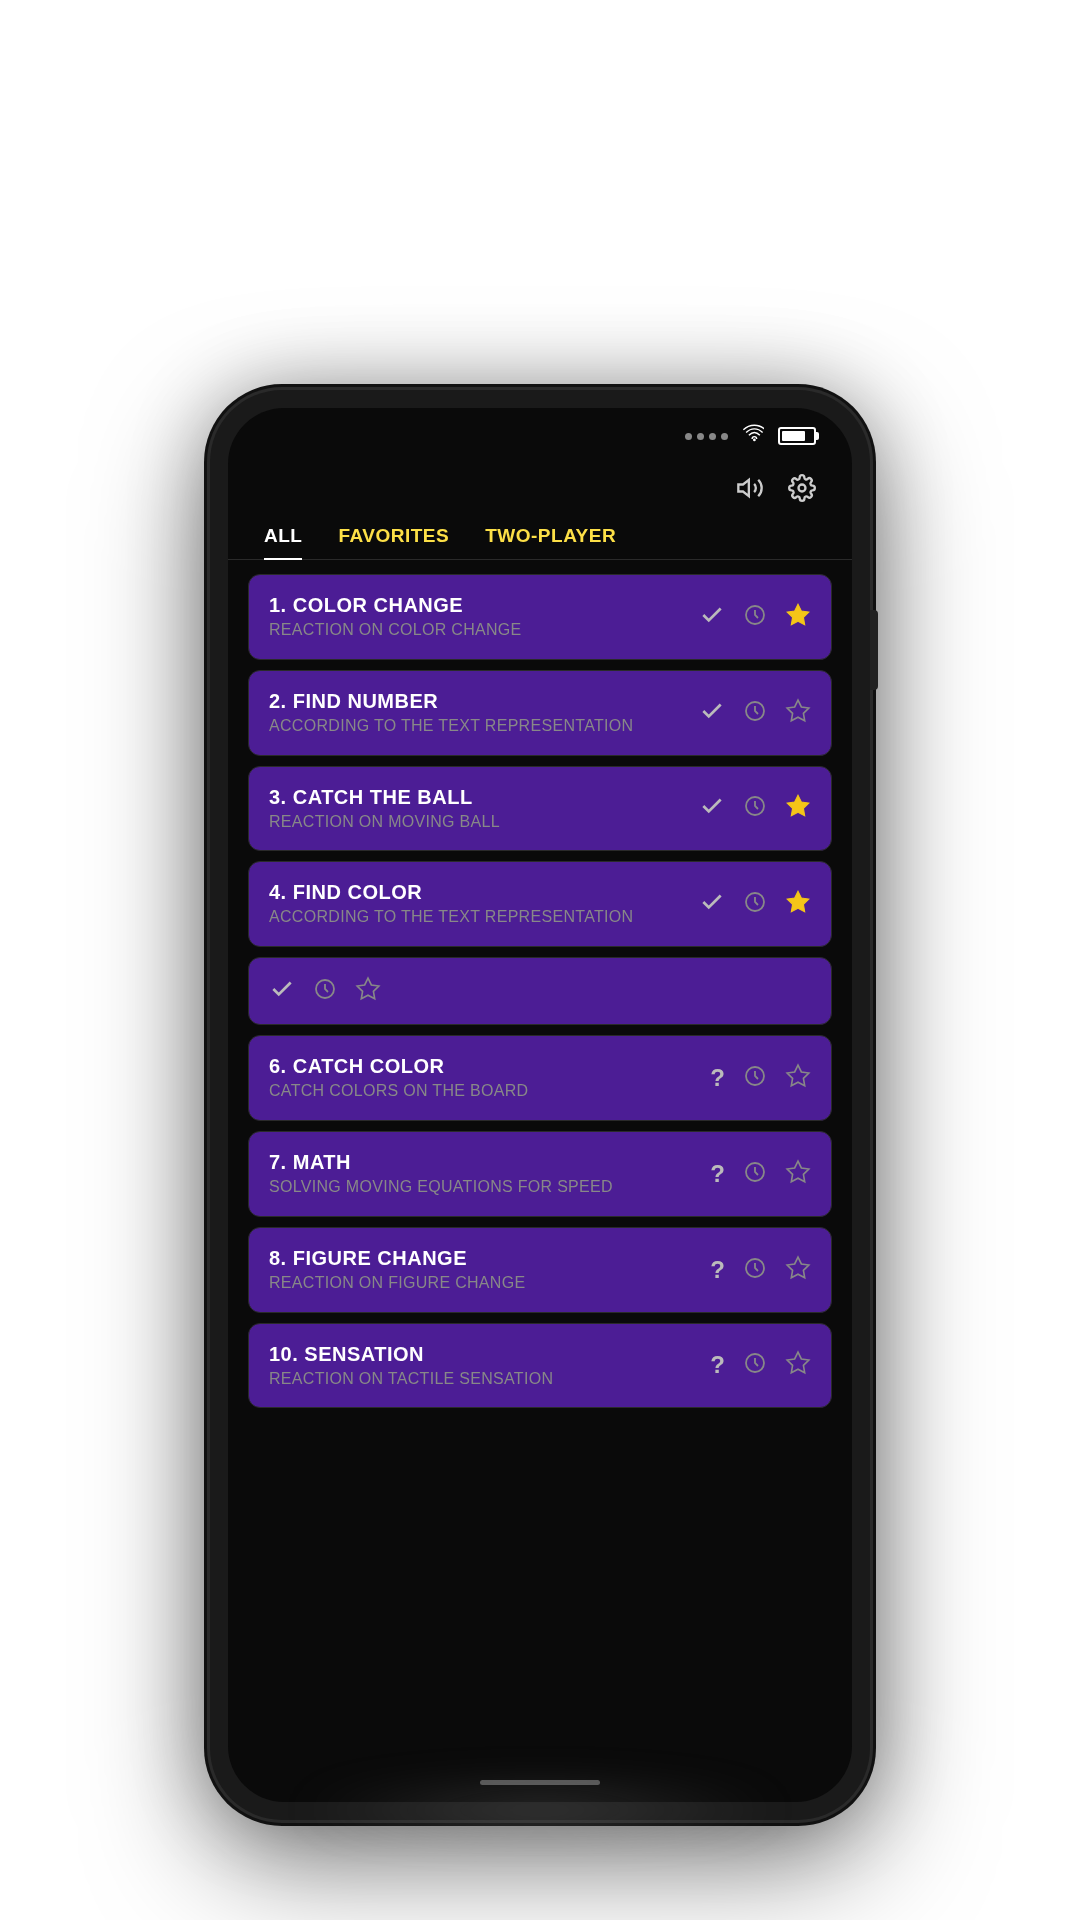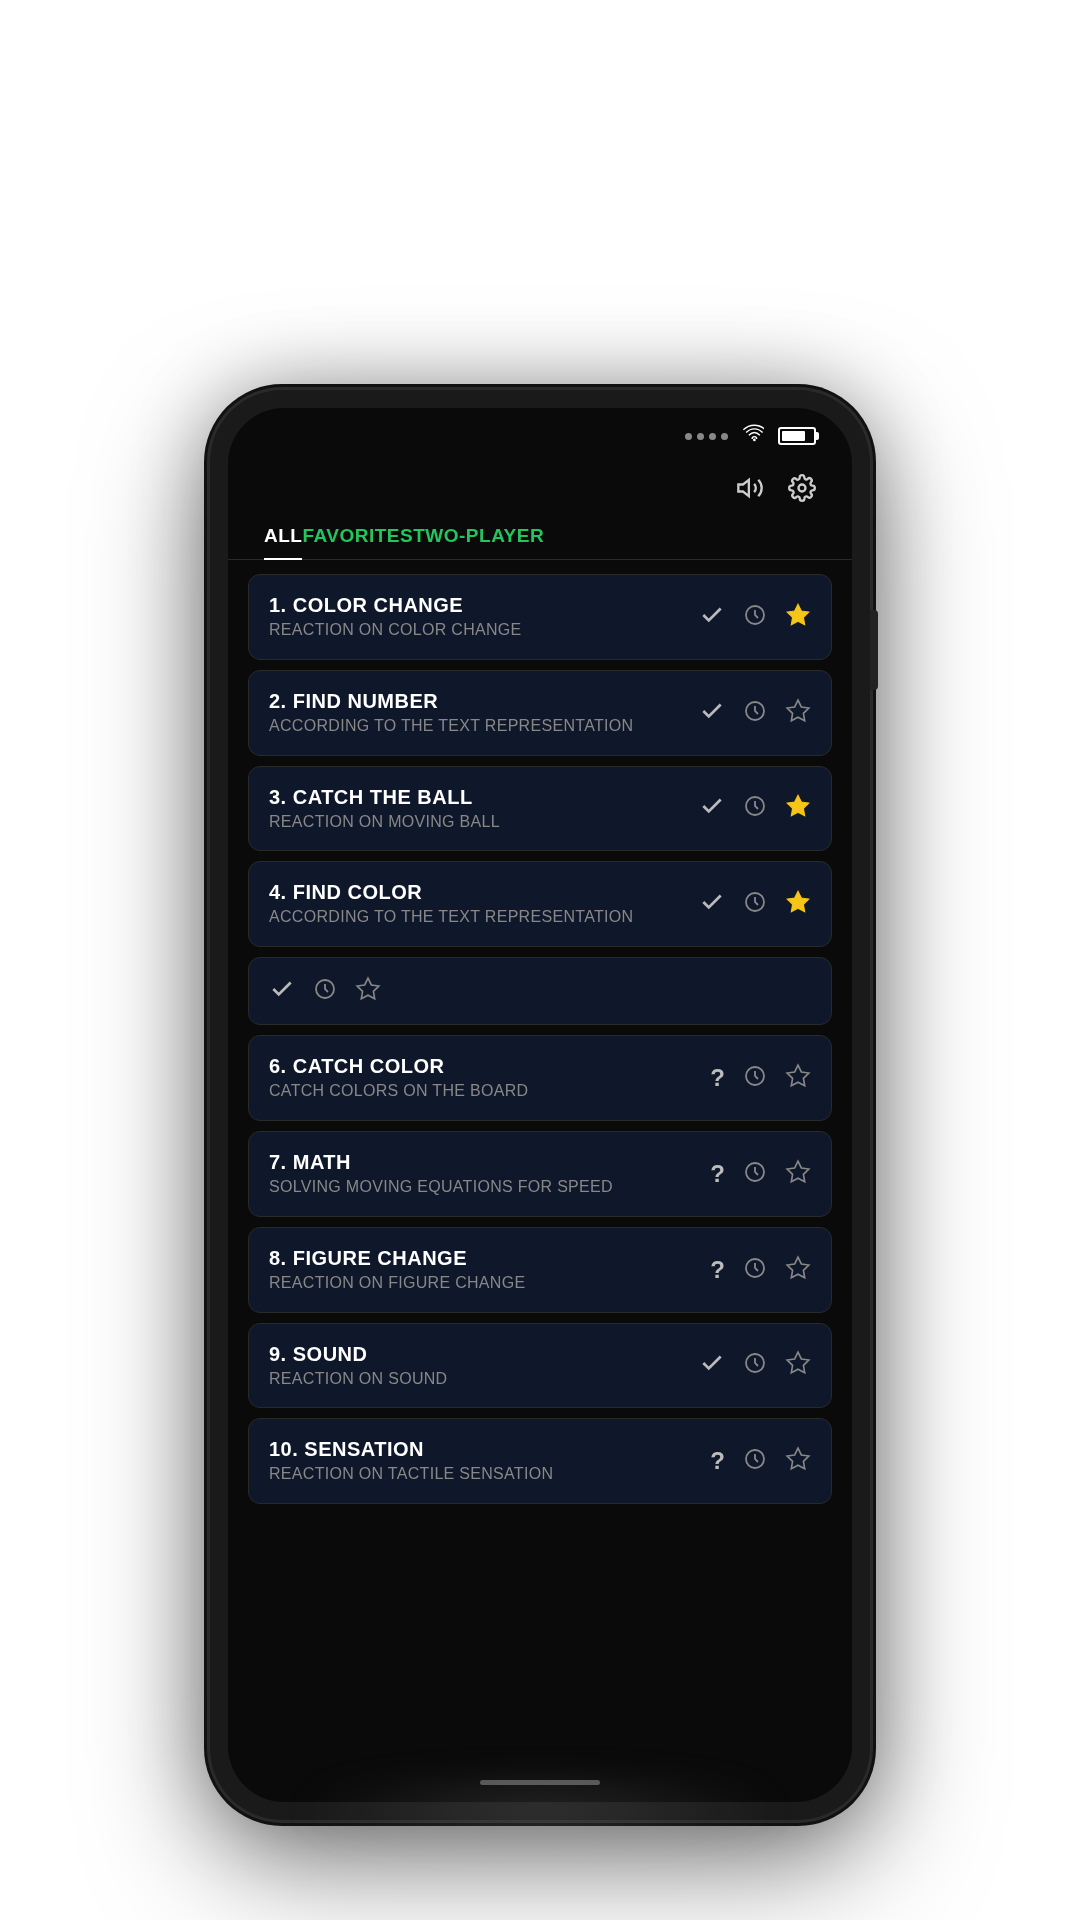--- a/index.html
+++ b/index.html
@@ -154,29 +154,30 @@
 
     .header-icon {
       color: #ccc;
       font-size: 26px;
     }
 
     
     .tabs-bar {
       display: flex;
       padding: 6px 36px 0 36px;
+      gap: 36px;
       flex-shrink: 0;
       border-bottom: 1px solid #2a2a2a;
       margin-bottom: 6px;
     }
 
     .tab {
       font-size: 19px;
       font-weight: 700;
-      color: #22c55e;
+      color: #fde047;
       padding-bottom: 12px;
       letter-spacing: 0.5px;
       cursor: pointer;
       position: relative;
     }
 
     .tab.active {
       color: #ffffff;
     }
 
@@ -196,21 +197,21 @@
       overflow-y: auto;
       padding: 8px 20px;
       scrollbar-width: none;
     }
 
     .exercise-list::-webkit-scrollbar {
       display: none;
     }
 
     .exercise-item {
-      background: #0f172a;
+      background: #4c1d95;
       border: 1px solid #2a2a2a;
       border-radius: 12px;
       margin-bottom: 10px;
       padding: 18px 20px;
       display: flex;
       align-items: center;
       justify-content: space-between;
     }
 
     .exercise-info {
@@ -461,38 +462,20 @@
                   <circle cx="12" cy="12" r="9"></circle>
                   <polyline points="12 7 12 12 15 15"></polyline>
                 </svg></span>
       <span><svg viewBox="0 0 24 24" style="width:26px;height:26px;fill:none;stroke:#888;stroke-width:1.5">
                   <path d="M12 2l3.09 6.26L22 9.27l-5 4.87 1.18 6.88L12 17.77l-6.18 3.25L7 14.14 2 9.27l6.91-1.01L12 2z"></path>
                 </svg></span>
     </div>
   </div>
           <div class="exercise-item">
     <div class="exercise-info">
-      <div class="exercise-name">9. SOUND</div>
-      <div class="exercise-desc">REACTION ON SOUND</div>
-    </div>
-    <div class="exercise-actions">
-      <span><svg viewBox="0 0 24 24" style="width:26px;height:26px;fill:none;stroke:#bbb;stroke-width:2.5">
-                  <polyline points="20 6 9 17 4 12"></polyline>
-                </svg></span>
-      <span><svg viewBox="0 0 24 24" style="width:24px;height:24px;fill:none;stroke:#888;stroke-width:1.8">
-                  <circle cx="12" cy="12" r="9"></circle>
-                  <polyline points="12 7 12 12 15 15"></polyline>
-                </svg></span>
-      <span><svg viewBox="0 0 24 24" style="width:26px;height:26px;fill:none;stroke:#888;stroke-width:1.5">
-                  <path d="M12 2l3.09 6.26L22 9.27l-5 4.87 1.18 6.88L12 17.77l-6.18 3.25L7 14.14 2 9.27l6.91-1.01L12 2z"></path>
-                </svg></span>
-    </div>
-  </div>
-          <div class="exercise-item">
-    <div class="exercise-info">
       <div class="exercise-name">10. SENSATION</div>
       <div class="exercise-desc">REACTION ON TACTILE SENSATION</div>
     </div>
     <div class="exercise-actions">
       <span><span style="font-size:24px;color:#bbb;font-weight:700">?</span></span>
       <span><svg viewBox="0 0 24 24" style="width:24px;height:24px;fill:none;stroke:#888;stroke-width:1.8">
                   <circle cx="12" cy="12" r="9"></circle>
                   <polyline points="12 7 12 12 15 15"></polyline>
                 </svg></span>
       <span><svg viewBox="0 0 24 24" style="width:26px;height:26px;fill:none;stroke:#888;stroke-width:1.5">

